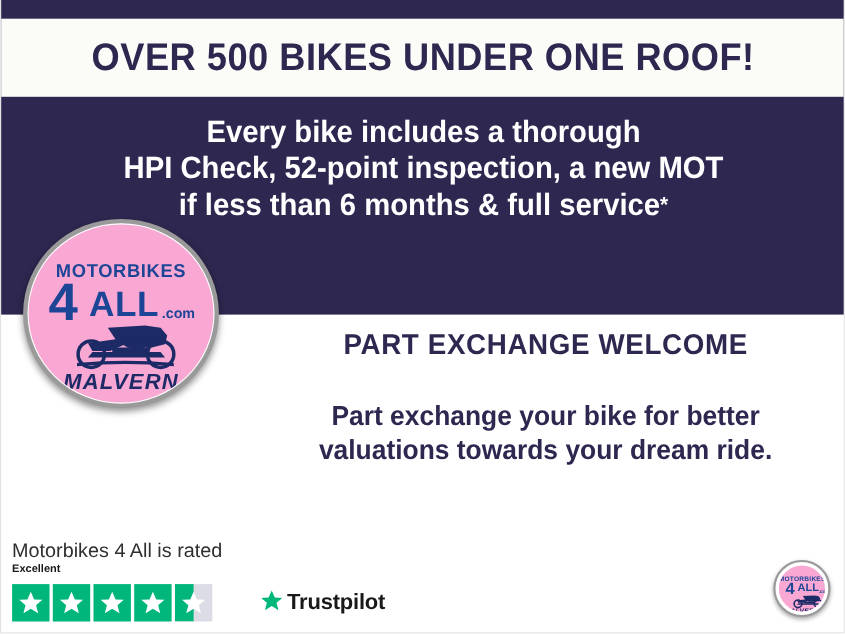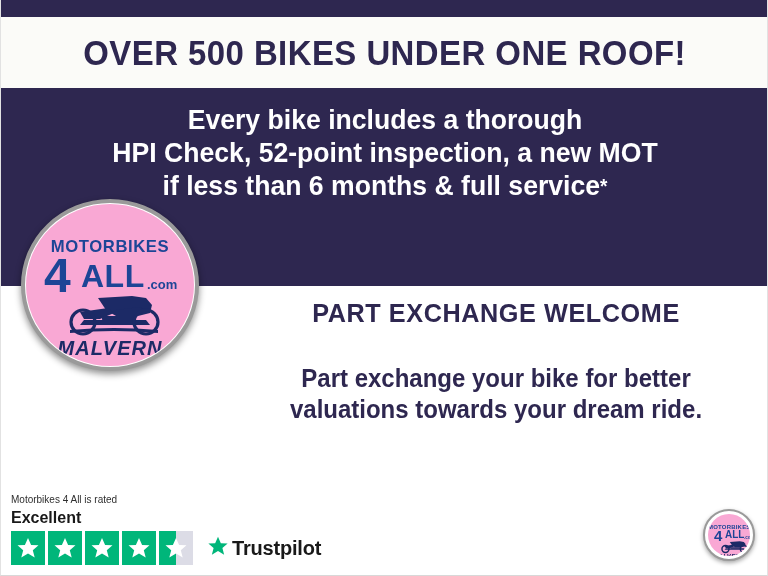--- a/index.html
+++ b/index.html
@@ -223,35 +223,36 @@
 
   
   .trustpilot {
     position: absolute;
     left: 10px; top: 492px;
     width: 310px;
   }
   .tp-rated {
     color: #2f2f2f;
     font-family: "Liberation Sans", sans-serif;
-    font-size: 10px;
+    font-size: 18px;
     line-height: 16px;
   }
   .tp-excellent {
     color: #191919;
     font-family: "Liberation Sans", sans-serif;
     font-weight: bold;
-    font-size: 16px;
+    font-size: 10px;
     line-height: 18px;
     margin-top: 1px;
   }
   .tp-row {
     display: flex;
     align-items: center;
     margin-top: 4px;
+    gap: 29px;
   }
   .tp-stars { display: flex; gap: 3px; }
   .tp-star {
     position: relative;
     width: 34px; height: 34px;
     background: #00b67a;
     overflow: hidden;
   }
   .tp-star.half { background: #dcdce6; }
   .tp-star.half::before {

